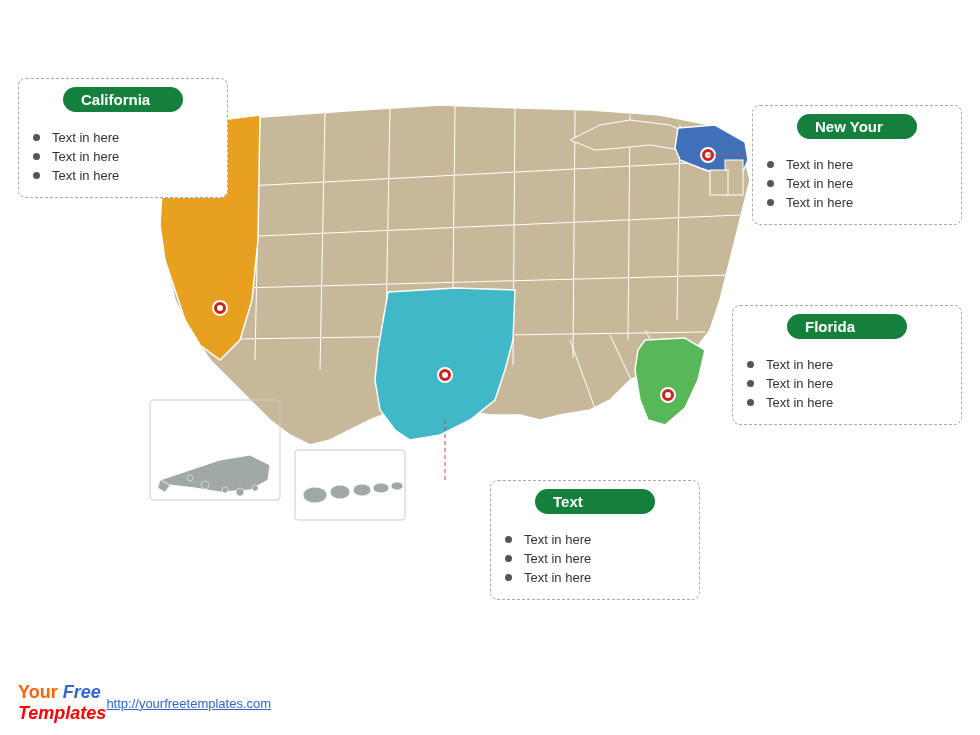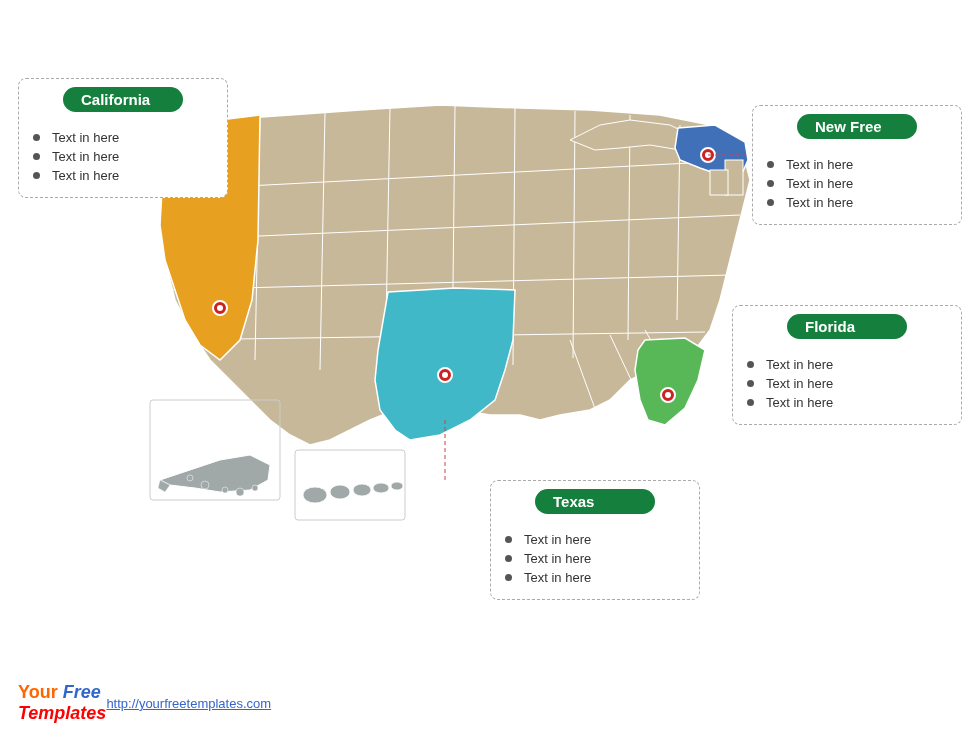--- a/index.html
+++ b/index.html
@@ -235,21 +235,21 @@
         </li>
       <li>
           <span class="bullet"></span>
           <span>Text in here</span>
         </li>
     </ul>
   </div>
 
   <div class="info-box box-newyork">
     <div class="info-box-title-row">
-      <span class="info-box-title">New Free</span>
+      <span class="info-box-title">New Your</span>
     </div>
     <ul>
       <li>
           <span class="bullet"></span>
           <span>Text in here</span>
         </li>
       <li>
           <span class="bullet"></span>
           <span>Text in here</span>
         </li>
@@ -275,21 +275,21 @@
         </li>
       <li>
           <span class="bullet"></span>
           <span>Text in here</span>
         </li>
     </ul>
   </div>
 
   <div class="info-box box-texas">
     <div class="info-box-title-row">
-      <span class="info-box-title">Texas</span>
+      <span class="info-box-title">Text</span>
     </div>
     <ul>
       <li>
           <span class="bullet"></span>
           <span>Text in here</span>
         </li>
       <li>
           <span class="bullet"></span>
           <span>Text in here</span>
         </li>

